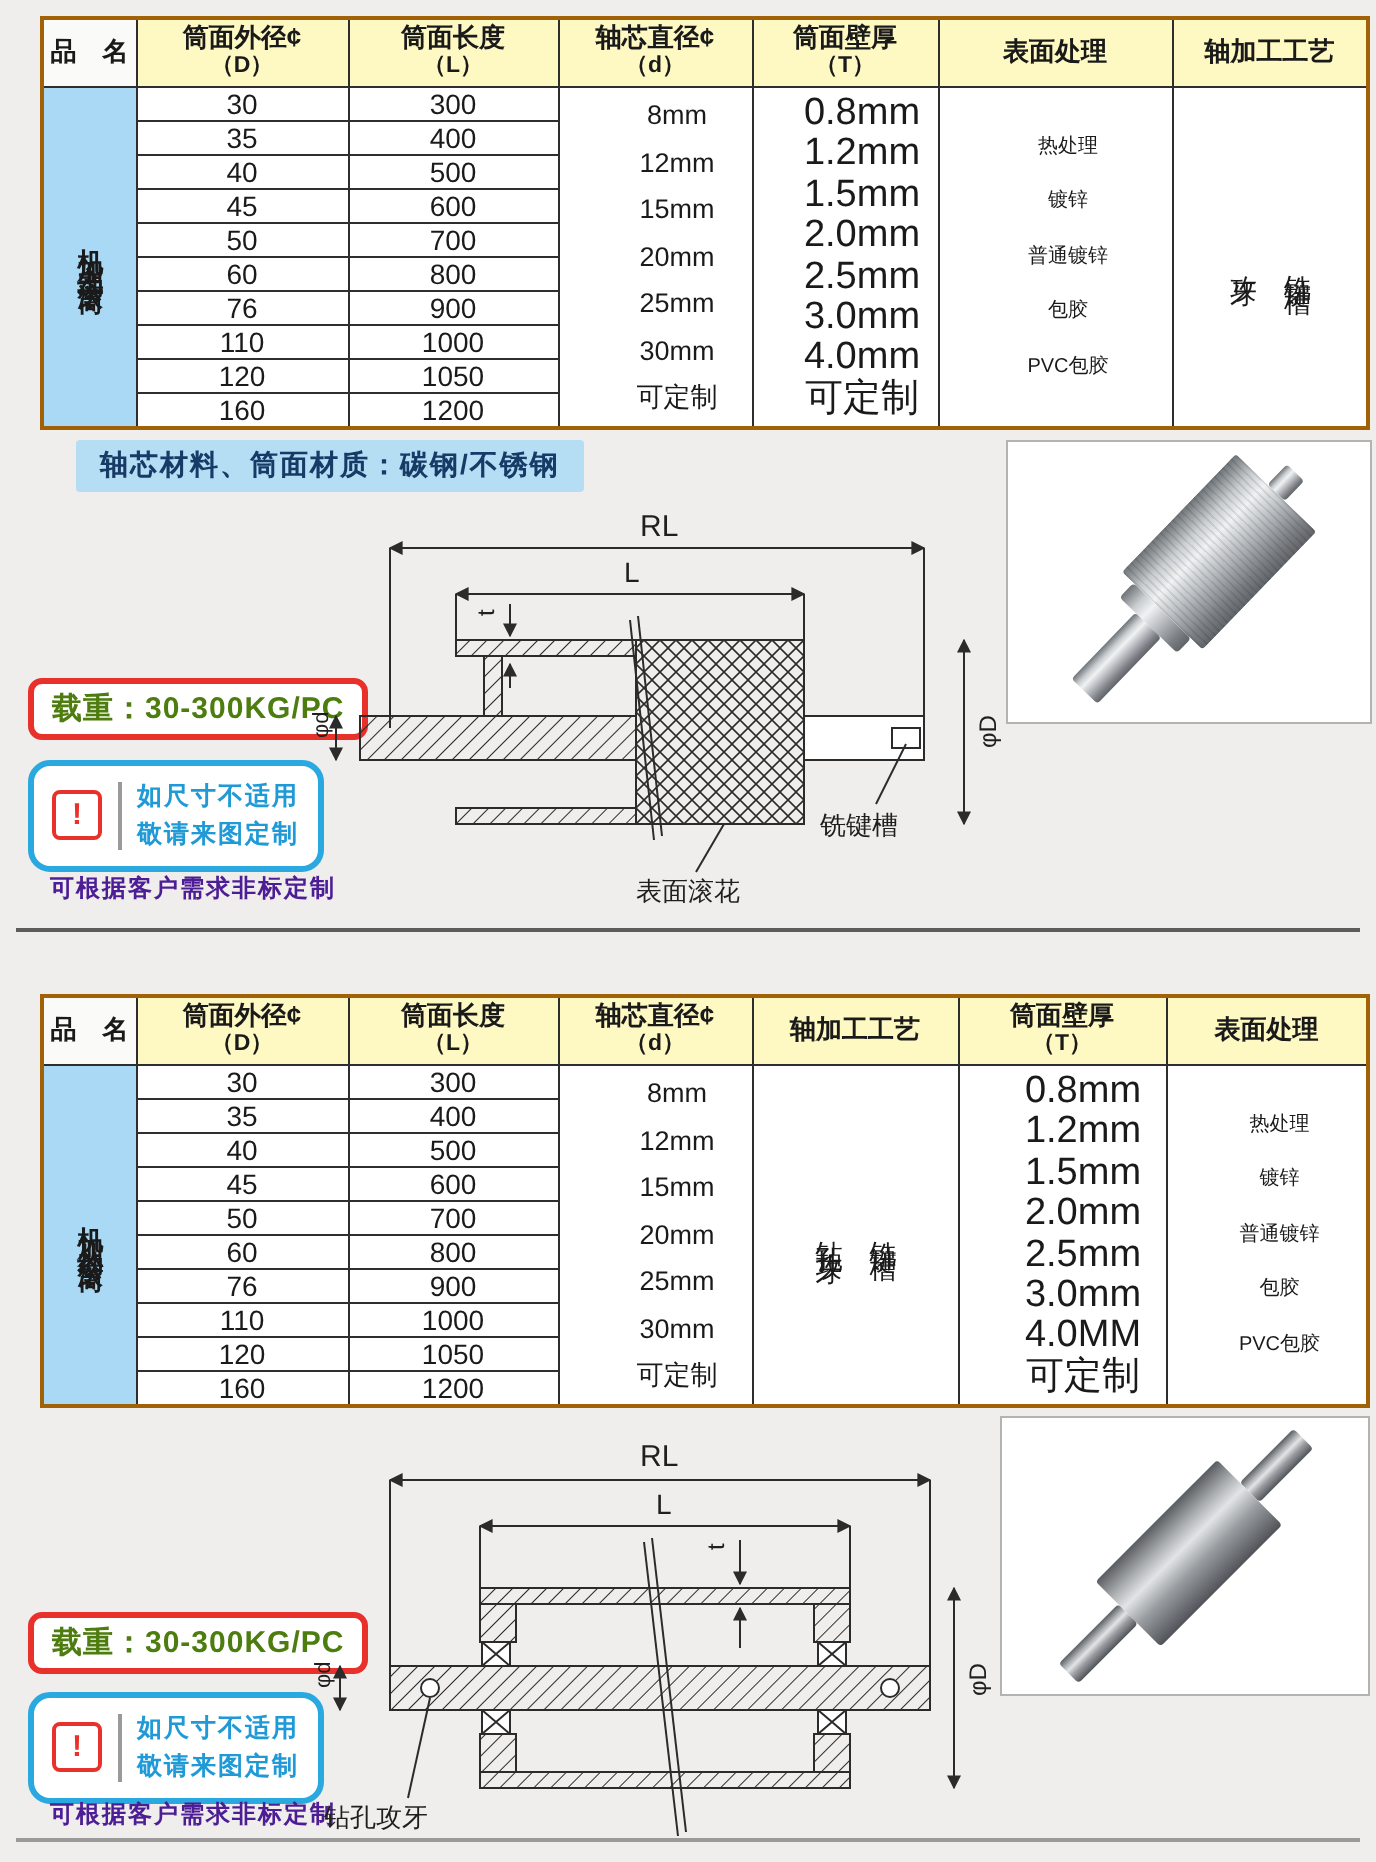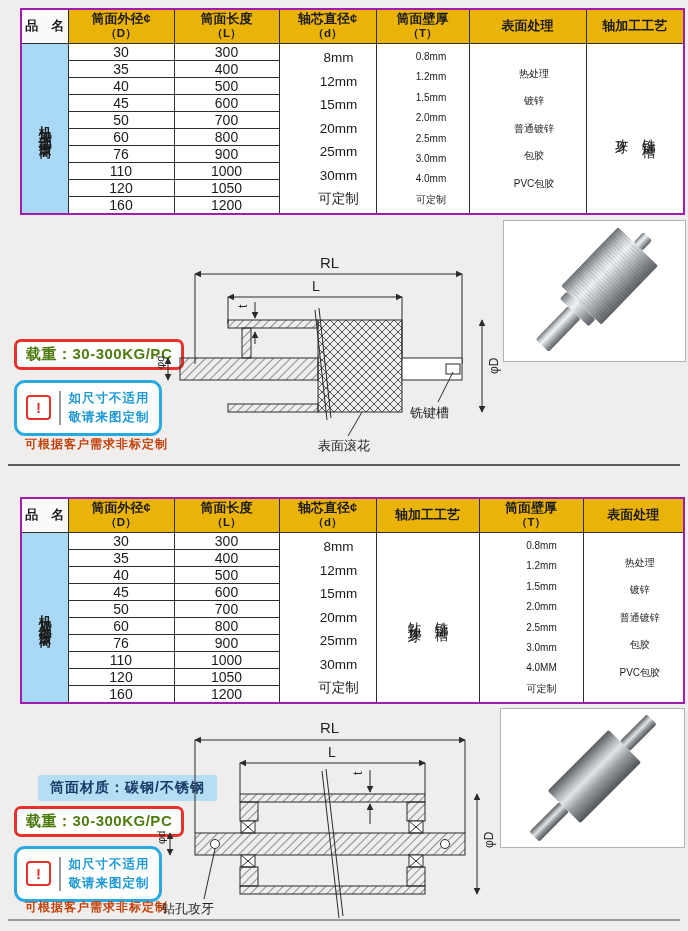--- a/index.html
+++ b/index.html
@@ -1,50 +1,50 @@
 <!DOCTYPE html>
 <html><head>
 <meta charset="utf-8">
 <style>
   html,body{margin:0;padding:0;}
   .page{position:relative;width:688px;height:931px;background:#f0eeec;overflow:hidden;
         font-family:"Liberation Sans","DejaVu Sans",sans-serif;color:#1a1a1a;}
   
   table.spec{position:absolute;border-collapse:collapse;table-layout:fixed;background:#fff;
-             border:2px solid #a21caf;}
+             border:2px solid #a16207;}
   .spec th,.spec td{border:1px solid #2e2e2e;padding:0;text-align:center;vertical-align:middle;}
-  .spec th{height:33px;background:#eab308;font-size:13px;font-weight:bold;line-height:1.15;}
+  .spec th{height:33px;background:#fef9c3;font-size:13px;font-weight:bold;line-height:1.15;}
   .spec th.namehead{background:#fafaf8;}
   .h2{font-size:11.5px;font-weight:bold;}
   tr.r{height:16.6px;padding-left:48px;}
   td.num{font-size:14px;}
   td.namecell{background:#a9d9f4;}
   .vtext{writing-mode:vertical-rl;text-orientation:upright;display:inline-block;}
   .namecell .vtext{font-weight:bold;font-size:13px;letter-spacing:4px;}
   td.optcell{text-align:center;}
   .dopt div{line-height:23.5px;font-size:13.5px;padding-left:22px;}
-  .topt div{line-height:20.4px;font-size:10px;padding-left:17px;}
+  .topt div{line-height:20.4px;font-size:19px;padding-left:17px;}
   .sopt div{line-height:27.5px;font-size:10px;padding-left:13px;}
   td.proccell .procwrap{display:inline-flex;gap:9px;align-items:flex-start;}
   td.proccell .vtext{font-size:13.5px;letter-spacing:3px;}
   
   .matbar{position:absolute;background:#b5ddf4;color:#173a66;font-weight:bold;font-size:14px;
           padding:4px 12px;border-radius:2px;letter-spacing:1px;white-space:nowrap;}
   
   .loadbox{position:absolute;background:#fff;border:3px solid #e8312a;border-radius:7px;
            color:#4d7c0f;font-weight:bold;font-size:15px;padding:3px 9px;white-space:nowrap;
            letter-spacing:0.5px;}
   
   .warnbox{position:absolute;background:#fff;border:3px solid #2aa9e1;border-radius:11px;
            display:flex;align-items:center;gap:8px;padding:6px 9px;}
   .warnicon{width:21px;height:21px;border:2.5px solid #e8312a;border-radius:4px;color:#e8312a;
             font-weight:bold;font-size:15px;display:flex;align-items:center;justify-content:center;flex:0 0 auto;}
   .warndiv{width:1.5px;height:34px;background:#9a9a9a;flex:0 0 auto;}
   .warntext{color:#1f9ad6;font-weight:bold;font-size:12.5px;line-height:1.5;letter-spacing:1px;white-space:nowrap;}
-  .custnote{position:absolute;color:#c2410c;font-weight:bold;font-size:12px;letter-spacing:1px;white-space:nowrap;}
+  .custnote{position:absolute;color:#4c1d95;font-weight:bold;font-size:12px;letter-spacing:1px;white-space:nowrap;}
   
   .rule{position:absolute;height:2px;}
   
   .photobox{position:absolute;background:#fff;border:1px solid #b3b3b3;overflow:hidden;}
   .roller{position:absolute;left:50%;top:50%;display:flex;flex-direction:column;align-items:center;}
   .rp{border-radius:2px;}
   .grad1{background:linear-gradient(90deg,#6f7478 0%,#c9cdd0 22%,#f0f2f3 38%,#b9bdc1 60%,#7c8084 85%,#606468 100%);}
   .knurl{background:repeating-linear-gradient(0deg,rgba(0,0,0,0.09) 0 1px,rgba(255,255,255,0) 1px 3px),
          linear-gradient(90deg,#6f7478 0%,#c9cdd0 22%,#f0f2f3 38%,#b9bdc1 60%,#7c8084 85%,#606468 100%);}
   .grad2{background:linear-gradient(90deg,#595d61 0%,#aeb2b5 25%,#e2e4e5 42%,#9b9fa3 65%,#6a6e72 88%,#505458 100%);}
@@ -166,20 +166,21 @@
           <td class="num">120</td>
           <td class="num">1050</td>
         </tr>
     <tr class="r">
           <td class="num">160</td>
           <td class="num">1200</td>
         </tr>
   </tbody>
     </table>
 
+  <div class="matbar" style="left:38px;top:220px;">轴芯材料、筒面材质：碳钢/不锈钢</div>
   <div class="loadbox" style="left:14px;top:339px;">载重：30-300KG/PC</div>
   <div class="warnbox" style="left:14px;top:380px;">
     <span class="warnicon">!</span>
     <span class="warndiv"></span>
     <span class="warntext"><span>如尺寸不适用</span><br><span>敬请来图定制</span></span>
   </div>
   <div class="custnote" style="left:25px;top:436px;">可根据客户需求非标定制</div>
 
   <svg style="left:150px;top:252px;" width="360" height="205" viewBox="0 0 360 205">
     <defs>
@@ -351,21 +352,20 @@
           <td class="num">120</td>
           <td class="num">1050</td>
         </tr>
     <tr class="r">
           <td class="num">160</td>
           <td class="num">1200</td>
         </tr>
   </tbody>
     </table>
 
-  <div class="matbar" style="left:38px;top:775px;">筒面材质：碳钢/不锈钢</div>
   <div class="loadbox" style="left:14px;top:806px;">载重：30-300KG/PC</div>
   <div class="warnbox" style="left:14px;top:846px;">
     <span class="warnicon">!</span>
     <span class="warndiv"></span>
     <span class="warntext"><span>如尺寸不适用</span><br><span>敬请来图定制</span></span>
   </div>
   <div class="custnote" style="left:25px;top:899px;">可根据客户需求非标定制</div>
 
   <svg style="left:140px;top:715px;" width="380" height="210" viewBox="0 0 380 210">
     <defs>

